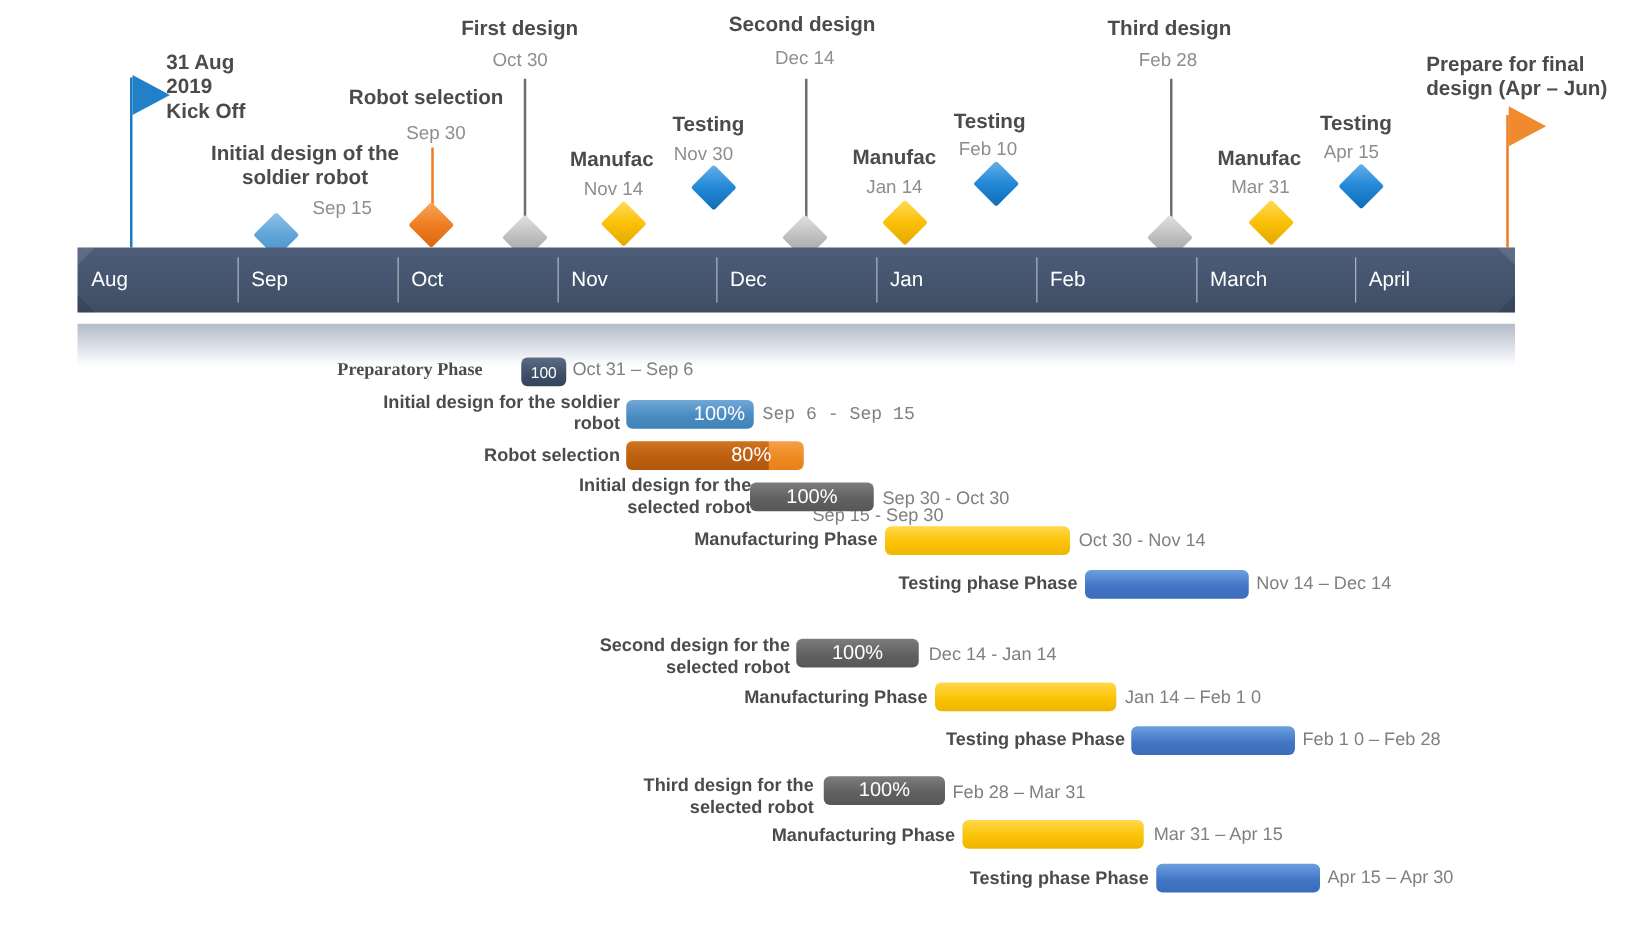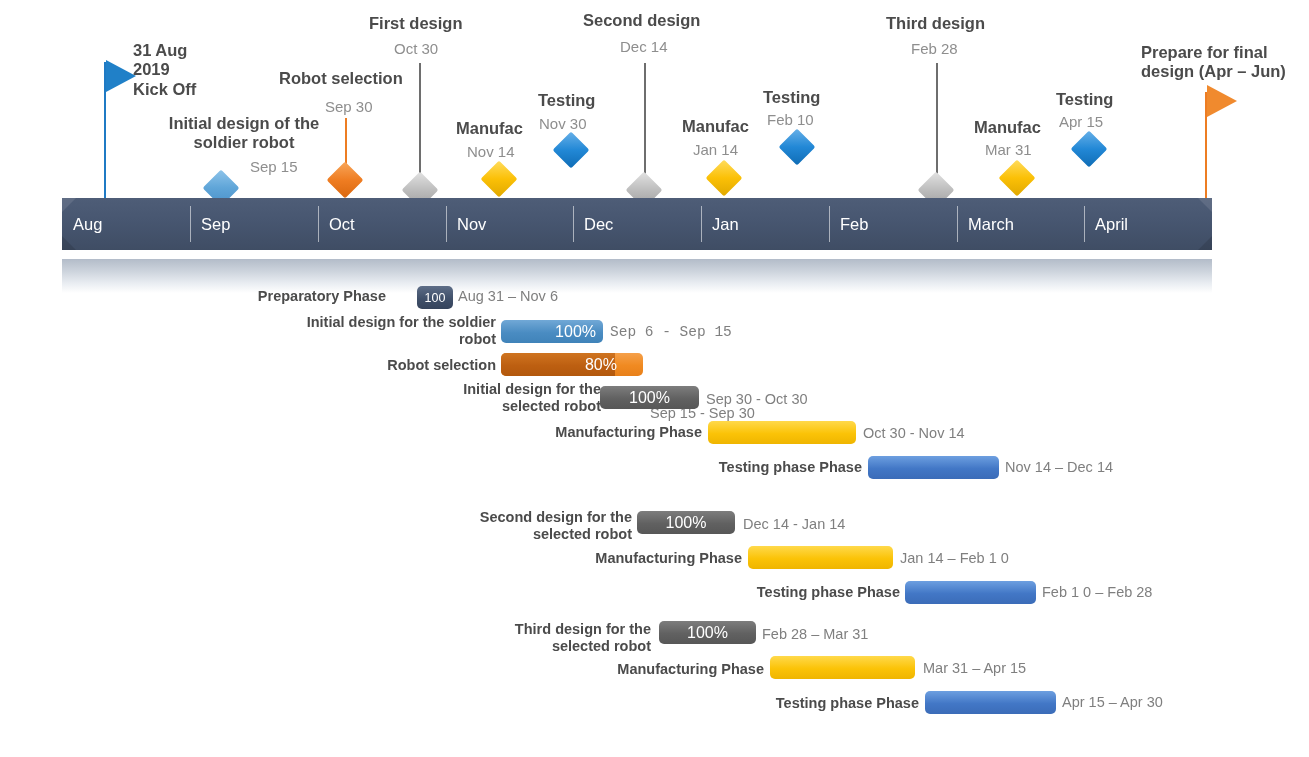--- a/index.html
+++ b/index.html
@@ -250,25 +250,25 @@
     <div class="tl-month" style="left:384px;  width:127px;">Nov</div>
     <div class="tl-month" style="left:639px;  width:128px;">Jan</div>
     <div class="tl-month" style="left:511px;  width:128px;">Dec</div>
     <div class="tl-month" style="left:767px;  width:128px;">Feb</div>
     <div class="tl-month" style="left:895px;  width:127px;">March</div>
     <div class="tl-month" style="left:1022px; width:128px;">April</div>
   </div>
 
   <div class="tl-shadow"></div>
 
-  <div class="g-label" style="left:150px; top:288px; width:236px; white-space:pre-line;">Preparatory Phase</div>
+  <div class="g-label" style="left:150px; top:288px; width:236px; white-space:pre-line;font-family:Liberation Serif, serif;">Preparatory Phase</div>
   <div class="g-bar navy" style="left:417px; top:286px; width:36px;">
     <span class="pct">100</span>
   </div>
-  <div class="g-date" style="left:458px; top:288px;">Aug 31 – Nov 6</div>
+  <div class="g-date" style="left:458px; top:288px;">Oct 31 – Sep 6</div>
 
   <div class="g-label" style="left:200px; top:314px; width:296px; white-space:pre-line;">Initial design for the soldier
 robot</div>
   <div class="g-bar blue" style="left:501px; top:320px; width:102px;">
     <span class="pct">100%</span>
   </div>
   <div class="g-date" style="left:610px; top:324px;font-family:Liberation Mono, monospace;">Sep 6 - Sep 15</div>
 
   <div class="g-label" style="left:280px; top:357px; width:216px;">Robot selection</div>
   <div class="g-bar orange-split" style="left:501px; top:353px; width:142px;">

